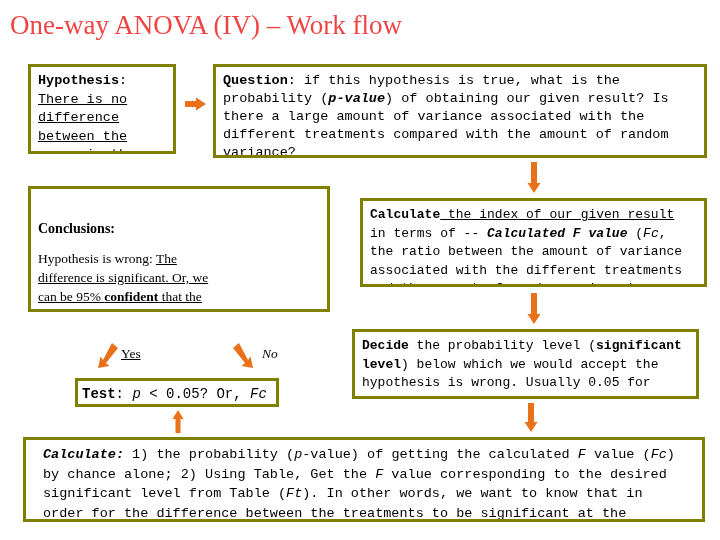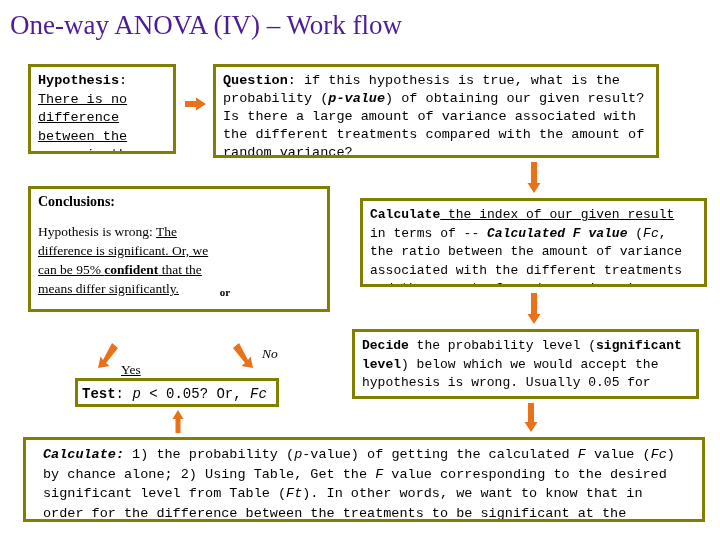--- a/index.html
+++ b/index.html
@@ -20,21 +20,21 @@
     width: 720px;
     height: 540px;
   }
   .title {
     position: absolute;
     left: 10px;
     top: 8px;
     width: 700px;
     font-size: 27px;
     line-height: 34px;
-    color: #4c1d95;
+    color: #ef4444;
     letter-spacing: 0px;
     white-space: nowrap;
   }
   .box {
     position: absolute;
     box-sizing: border-box;
     border: 3px solid #808000;
     background: #ffffff;
     overflow: hidden;
   }
@@ -53,32 +53,33 @@
   .bu { font-weight: bold; text-decoration: underline; }
 
   
   #hypothesis-box {
     left: 28px; top: 64px; width: 148px; height: 90px;
   }
   #hypothesis-box .txt { font-size: 13.5px; line-height: 18.5px; }
 
   
   #question-box {
-    left: 213px; top: 64px; width: 446px; height: 94px;
+    left: 213px; top: 64px; width: 494px; height: 94px;
   }
   #question-box .txt { font-size: 13.5px; line-height: 18px; }
 
   
   #conclusions-box {
     left: 28px; top: 186px; width: 302px; height: 126px;
   }
   #conclusions-heading {
     font-size: 14px;
     font-weight: bold;
     margin-bottom: 12px;
+    margin-top: 27px;
   }
   .concl-cols {
     display: flex;
     align-items: flex-end;
   }
   #conclusion-left {
     width: 173px;
     font-size: 13.5px;
     line-height: 19px;
   }
@@ -126,21 +127,21 @@
     position: absolute;
   }
   .arrow-right svg, .arrow-down svg, .arrow-up svg { display:block; }
 
   
   .branch-label {
     position: absolute;
     font-size: 13.5px;
     line-height: 16px;
   }
-  #label-yes { left: 121px; top: 362px; text-decoration: underline; }
+  #label-yes { left: 121px; top: 346px; text-decoration: underline; }
   #label-no  { left: 262px; top: 346px; font-style: italic; }
   .diag-arrow { position: absolute; }
 </style>
 </head>
 <body>
 
 <div class="slide">
 
   <div class="title">One-way ANOVA (IV) – Work flow</div>
 

